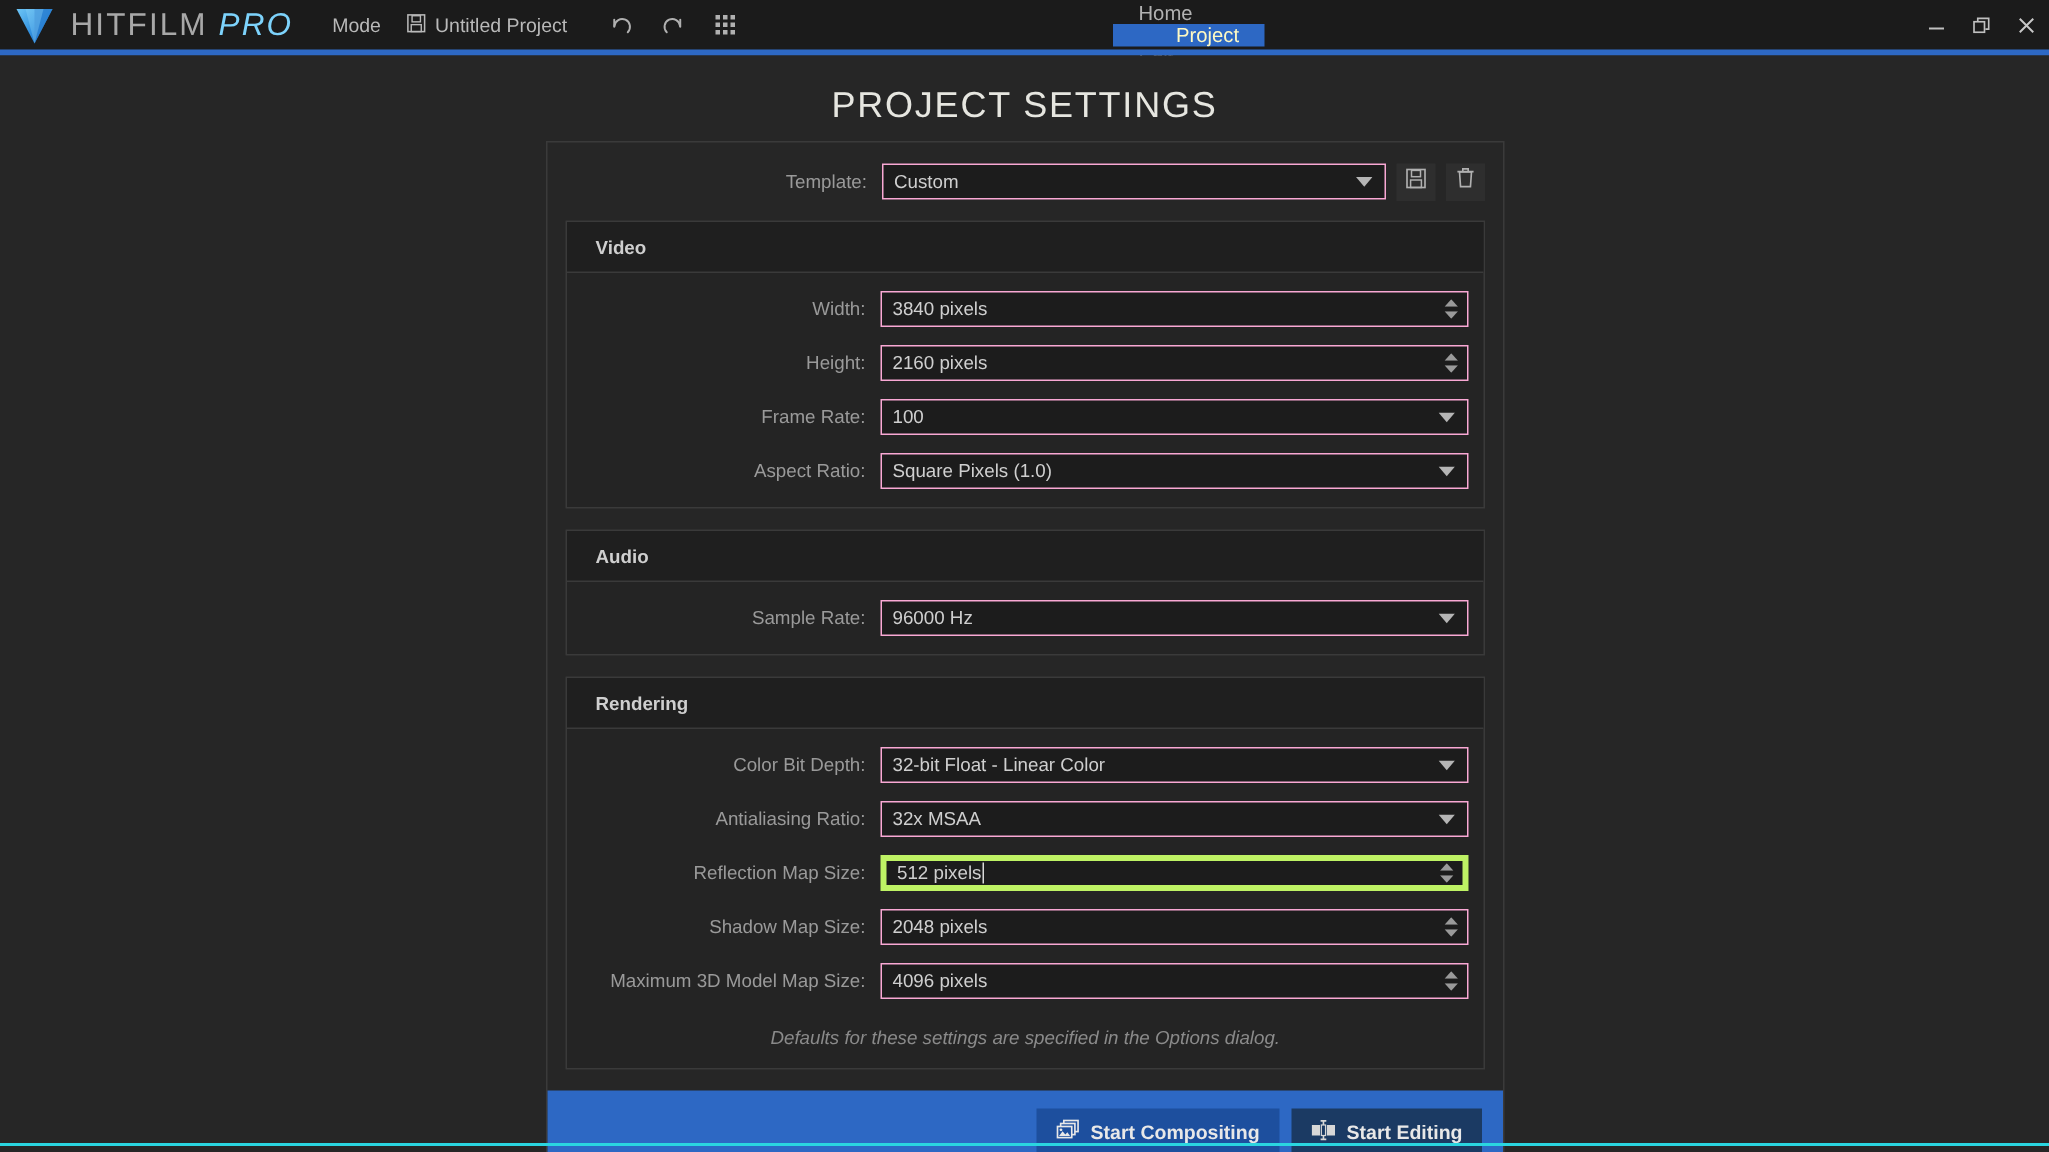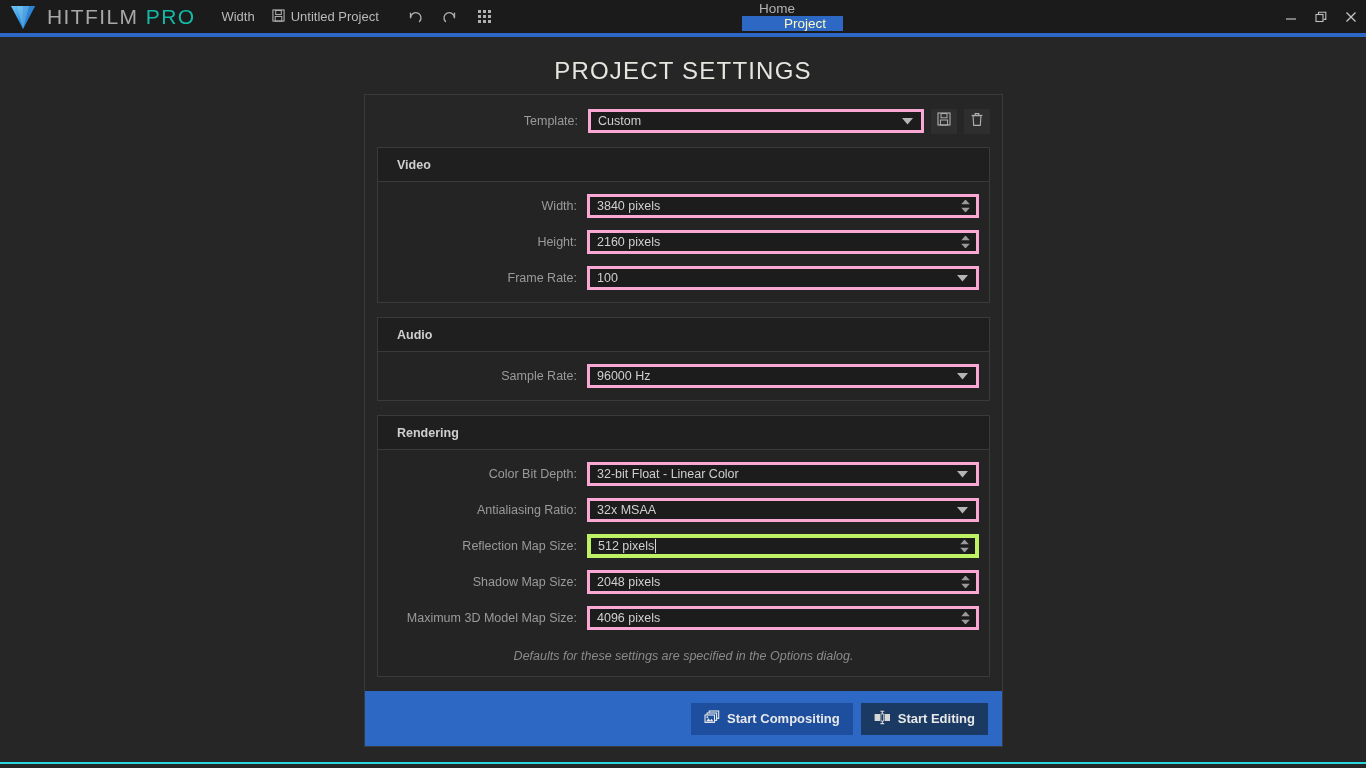--- a/index.html
+++ b/index.html
@@ -45,21 +45,21 @@
     width: 30px; height: 30px;
     position: relative;
   }
   .brand {
     font-size: 21px;
     letter-spacing: 1.4px;
     color: #a8a8a8;
     font-weight: 300;
     white-space: nowrap;
   }
-  .brand .pro { color: #14b8a6; }
+  .brand .pro { color: #7dd3fc; font-style: italic; }
 
   .menu {
     display: flex;
     align-items: center;
     gap: 17px;
     margin-left: 26px;
   }
   .menu-item {
     font-size: 13px;
     color: #b9b9b9;
@@ -161,21 +161,21 @@
     font-size: 12.5px;
     color: #9a9a9a;
     white-space: nowrap;
   }
 
   .field {
     position: relative;
     flex: 1;
     height: 24px;
     background: #1c1c1c;
-    border: 3px solid #f9a8d4;
+    border: 1px solid #f9a8d4;
     display: flex;
     align-items: center;
     padding-left: 7px;
     font-size: 12.5px;
     color: #cfcfcf;
     cursor: text;
   }
   .field.select { cursor: default; }
   .field.focused {
     border: 4px solid #bef264;
@@ -291,21 +291,21 @@
         </defs>
         <polygon points="3,4 27,4 15,27" fill="url(#lg)"></polygon>
         <polygon points="15,4 27,4 15,27" fill="#2b7fd0" opacity="0.75"></polygon>
         <polygon points="9,4 21,4 15,27" fill="#8fd6fa" opacity="0.35"></polygon>
       </svg>
     </span>
     <span class="brand"><span>HITFILM</span> <span class="pro">PRO</span></span>
   </div>
 
   <div class="menu">
-    <span class="menu-item">Width</span>
+    <span class="menu-item">Mode</span>
     <span class="menu-item proj-name">
       <span>
         <svg width="13" height="13" viewBox="0 0 14 14">
           <rect x="1" y="1" width="12" height="12" fill="none" stroke="#b9b9b9" stroke-width="1.1"></rect>
           <rect x="4" y="1.6" width="6" height="4.4" fill="none" stroke="#b9b9b9" stroke-width="1"></rect>
           <rect x="3.4" y="8" width="7.2" height="5" fill="none" stroke="#b9b9b9" stroke-width="1"></rect>
         </svg>
       </span>
       <span>Untitled Project</span>
     </span>
@@ -445,20 +445,31 @@
           <div class="field select">
             <span>100</span>
             <span class="chev">
               <svg width="11" height="7" viewBox="0 0 11 7">
                   <polygon points="0,0 11,0 5.5,6.5" fill="#b5b5b5"></polygon>
                 </svg>
             </span>
           </div>
         </div>
 
+        <div class="row">
+          <div class="lbl">Aspect Ratio:</div>
+          <div class="field select">
+            <span>Square Pixels (1.0)</span>
+            <span class="chev">
+              <svg width="11" height="7" viewBox="0 0 11 7">
+                  <polygon points="0,0 11,0 5.5,6.5" fill="#b5b5b5"></polygon>
+                </svg>
+            </span>
+          </div>
+        </div>
 
       </div>
     </div>
 
     <div class="group">
       <div class="group-header">Audio</div>
       <div class="group-body">
         <div class="row">
           <div class="lbl">Sample Rate:</div>
           <div class="field select">

